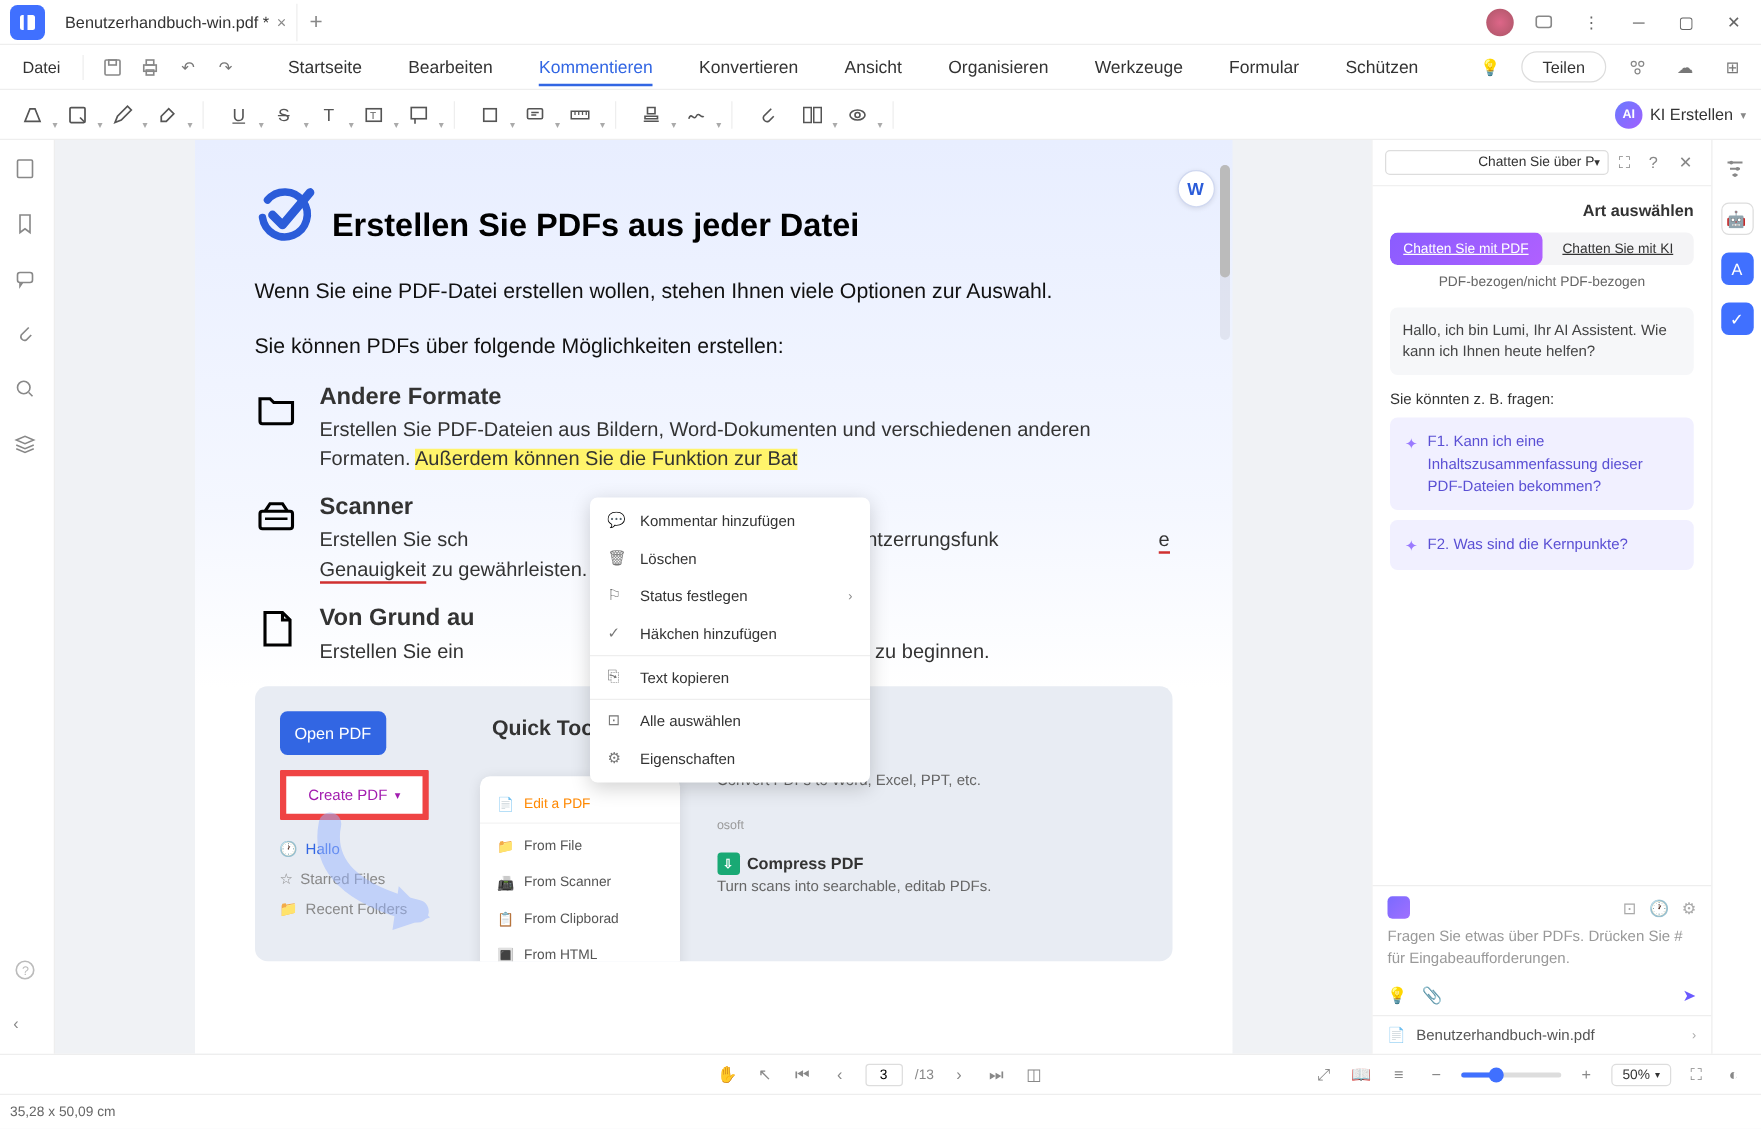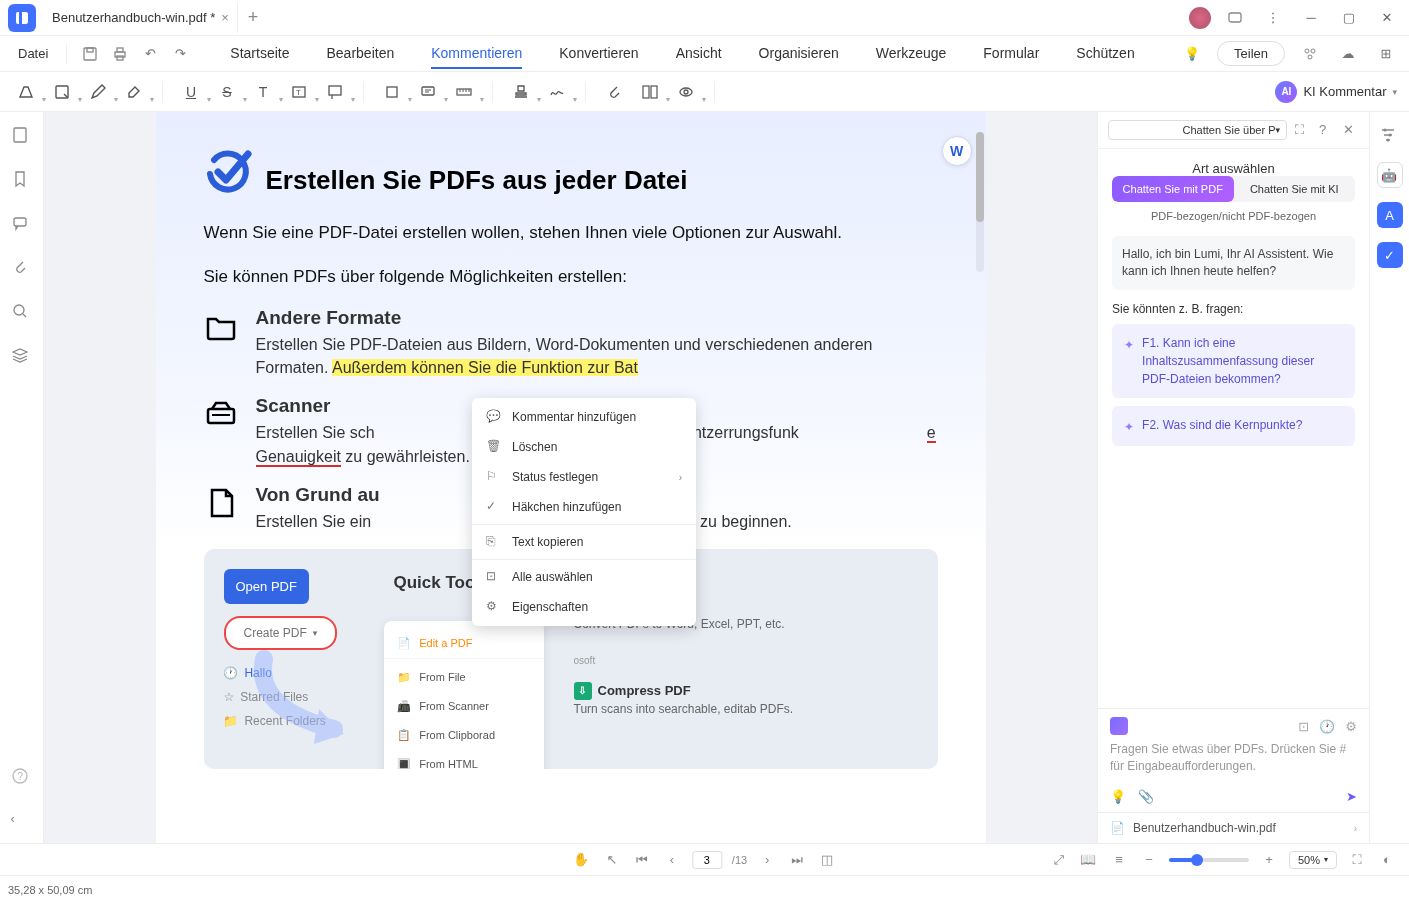--- a/index.html
+++ b/index.html
@@ -41,21 +41,21 @@
 .page-h1 { font-size: 26px; font-weight: 700; color: #000; }
 .page-p { font-size: 17px; color: #111; margin-bottom: 18px; line-height: 1.5; }
 .feat { display: flex; gap: 18px; margin-bottom: 16px; }
 .feat-icon { width: 34px; height: 34px; flex-shrink: 0; color: #000; margin-top: 2px; }
 .feat-h { font-size: 19px; font-weight: 700; margin-bottom: 4px; }
 .feat-p { font-size: 16px; line-height: 1.45; }
 .hl { background: #fff46b; }
 .red-under { border-bottom: 2px solid #d03030; }
 .quick-tools { background: #e8ecf3; border-radius: 10px; padding: 20px; margin-top: 14px; position: relative; height: 220px; overflow: hidden; }
 .qt-open { background: #3266e3; color: #fff; border-radius: 6px; padding: 10px 12px; font-size: 13px; display: inline-block; }
-.qt-create { background: #fff; color: #737373; border: 2px solid #ef4444; border-radius: 16px; padding: 8px 18px; font-size: 12px; display: inline-flex; align-items: center; gap: 6px; margin-top: 12px; }
+.qt-create { background: #fff; color: #a21caf; border: 5px solid #ef4444; border-radius: 1px; padding: 8px 18px; font-size: 12px; display: inline-flex; align-items: center; gap: 6px; margin-top: 12px; }
 .qt-list { margin-top: 16px; font-size: 12px; color: #888; }
 .qt-list div { display: flex; align-items: center; gap: 6px; margin-bottom: 10px; }
 .qt-title { position: absolute; left: 190px; top: 24px; font-size: 17px; font-weight: 700; color: #333; }
 .qt-dropdown { position: absolute; left: 180px; top: 72px; background: #fff; border-radius: 8px; box-shadow: 0 2px 10px rgba(0,0,0,.1); width: 160px; padding: 8px 0; }
 .qt-dropdown div { padding: 8px 14px; font-size: 11px; color: #555; display: flex; align-items: center; gap: 8px; }
 .qt-right { position: absolute; left: 370px; top: 48px; font-size: 12px; color: #666; }
 .qt-right-h { font-weight: 600; color: #333; font-size: 13px; margin-bottom: 2px; display: flex; align-items: center; gap: 6px; }
 .qt-right-block { margin-bottom: 24px; }
 .arrow-curve { position: absolute; left: 40px; top: 100px; width: 140px; height: 100px; opacity: 0.5; }
 .word-badge { position: absolute; right: 14px; top: 24px; width: 30px; height: 30px; border-radius: 50%; background: #fff; border: 1px solid #d0d8f0; display: flex; align-items: center; justify-content: center; color: #2b5cd9; font-weight: bold; font-size: 14px; box-shadow: 0 1px 4px rgba(0,0,0,.1); }
@@ -64,23 +64,23 @@
 .ctx-menu { position: absolute; left: 472px; top: 398px; width: 224px; background: #fff; border-radius: 6px; box-shadow: 0 4px 16px rgba(0,0,0,.18); padding: 4px 0; z-index: 100; }
 .ctx-item { padding: 7px 14px; font-size: 12px; color: #333; display: flex; align-items: center; gap: 10px; }
 .ctx-icon { width: 16px; height: 16px; color: #777; flex-shrink: 0; }
 .ctx-arrow { margin-left: auto; font-size: 10px; color: #888; }
 .ctx-sep { height: 1px; background: #eee; margin: 2px 0; }
 .ai-panel { width: 272px; border-left: 1px solid #eee; display: flex; flex-direction: column; background: #fff; }
 .ai-head { display: flex; align-items: center; padding: 8px 10px; gap: 8px; border-bottom: 1px solid #f0f0f0; }
 .ai-select { border: 1px solid #ddd; border-radius: 4px; padding: 3px 6px; font-size: 11px; flex: 1; display: flex; align-items: center; justify-content: flex-end; }
 .ai-head-icon { width: 16px; height: 16px; color: #888; }
 .ai-body { padding: 12px 14px; flex: 1; overflow: auto; }
-.ai-art { text-align: center; font-size: 13px; font-weight: 400; }
+.ai-art { text-align: right; font-size: 13px; font-weight: 700; margin-bottom: 10px; }
 .ai-segment { display: flex; background: #f4f4f6; border-radius: 6px; overflow: hidden; font-size: 11px; margin-bottom: 8px; }
-.ai-seg { flex: 1; padding: 6px 4px; text-align: center; line-height: 1.3; }
+.ai-seg { flex: 1; padding: 6px 4px; text-align: center; line-height: 1.3; text-decoration: underline; }
 .ai-seg.active { background: linear-gradient(135deg, #8a5cff, #b060ff); color: #fff; border-radius: 6px; }
 .ai-sub { text-align: center; font-size: 11px; color: #666; margin-bottom: 14px; }
 .ai-msg { background: #f6f7f9; border-radius: 6px; padding: 10px; font-size: 12px; color: #444; margin-bottom: 12px; line-height: 1.4; }
 .ai-sugg-h { font-size: 12px; color: #333; margin-bottom: 8px; }
 .ai-sugg { background: #f1f0ff; border-radius: 6px; padding: 10px 12px; font-size: 12px; color: #5a4fd4; margin-bottom: 8px; display: flex; gap: 8px; line-height: 1.5; }
 .ai-sugg-icon { color: #9a7aff; flex-shrink: 0; margin-top: 2px; }
 .ai-input-area { border-top: 1px solid #eee; padding: 8px 12px; }
 .ai-input-icons { display: flex; align-items: center; gap: 10px; margin-bottom: 6px; }
 .ai-input-box { font-size: 12px; color: #999; line-height: 1.4; min-height: 40px; }
 .ai-input-bottom { display: flex; align-items: center; gap: 12px; margin-top: 8px; }
@@ -261,21 +261,21 @@
     </span>
   <span class="tool dd">
       <svg width="18" height="18" viewBox="0 0 18 18">
         <ellipse cx="9" cy="9" rx="6" ry="4" fill="none" stroke="#555" stroke-width="1.3"></ellipse>
         <circle cx="9" cy="9" r="2" fill="none" stroke="#555" stroke-width="1.3"></circle>
       </svg>
     </span>
   <span class="tool-sep"></span>
   <div class="ai-btn">
     <span class="ai-icon">AI</span>
-    <span>KI Kommentar</span>
+    <span>KI Erstellen</span>
     <span style="font-size:9px;color:#888">▾</span>
   </div>
 </div>
 
 <div class="main">
   <div class="left-rail">
     <span class="rail-icon">
         <svg width="18" height="18" viewBox="0 0 18 18">
           <rect x="3" y="2" width="12" height="14" rx="1" fill="none" stroke="#888" stroke-width="1.3"></rect>
         </svg>

